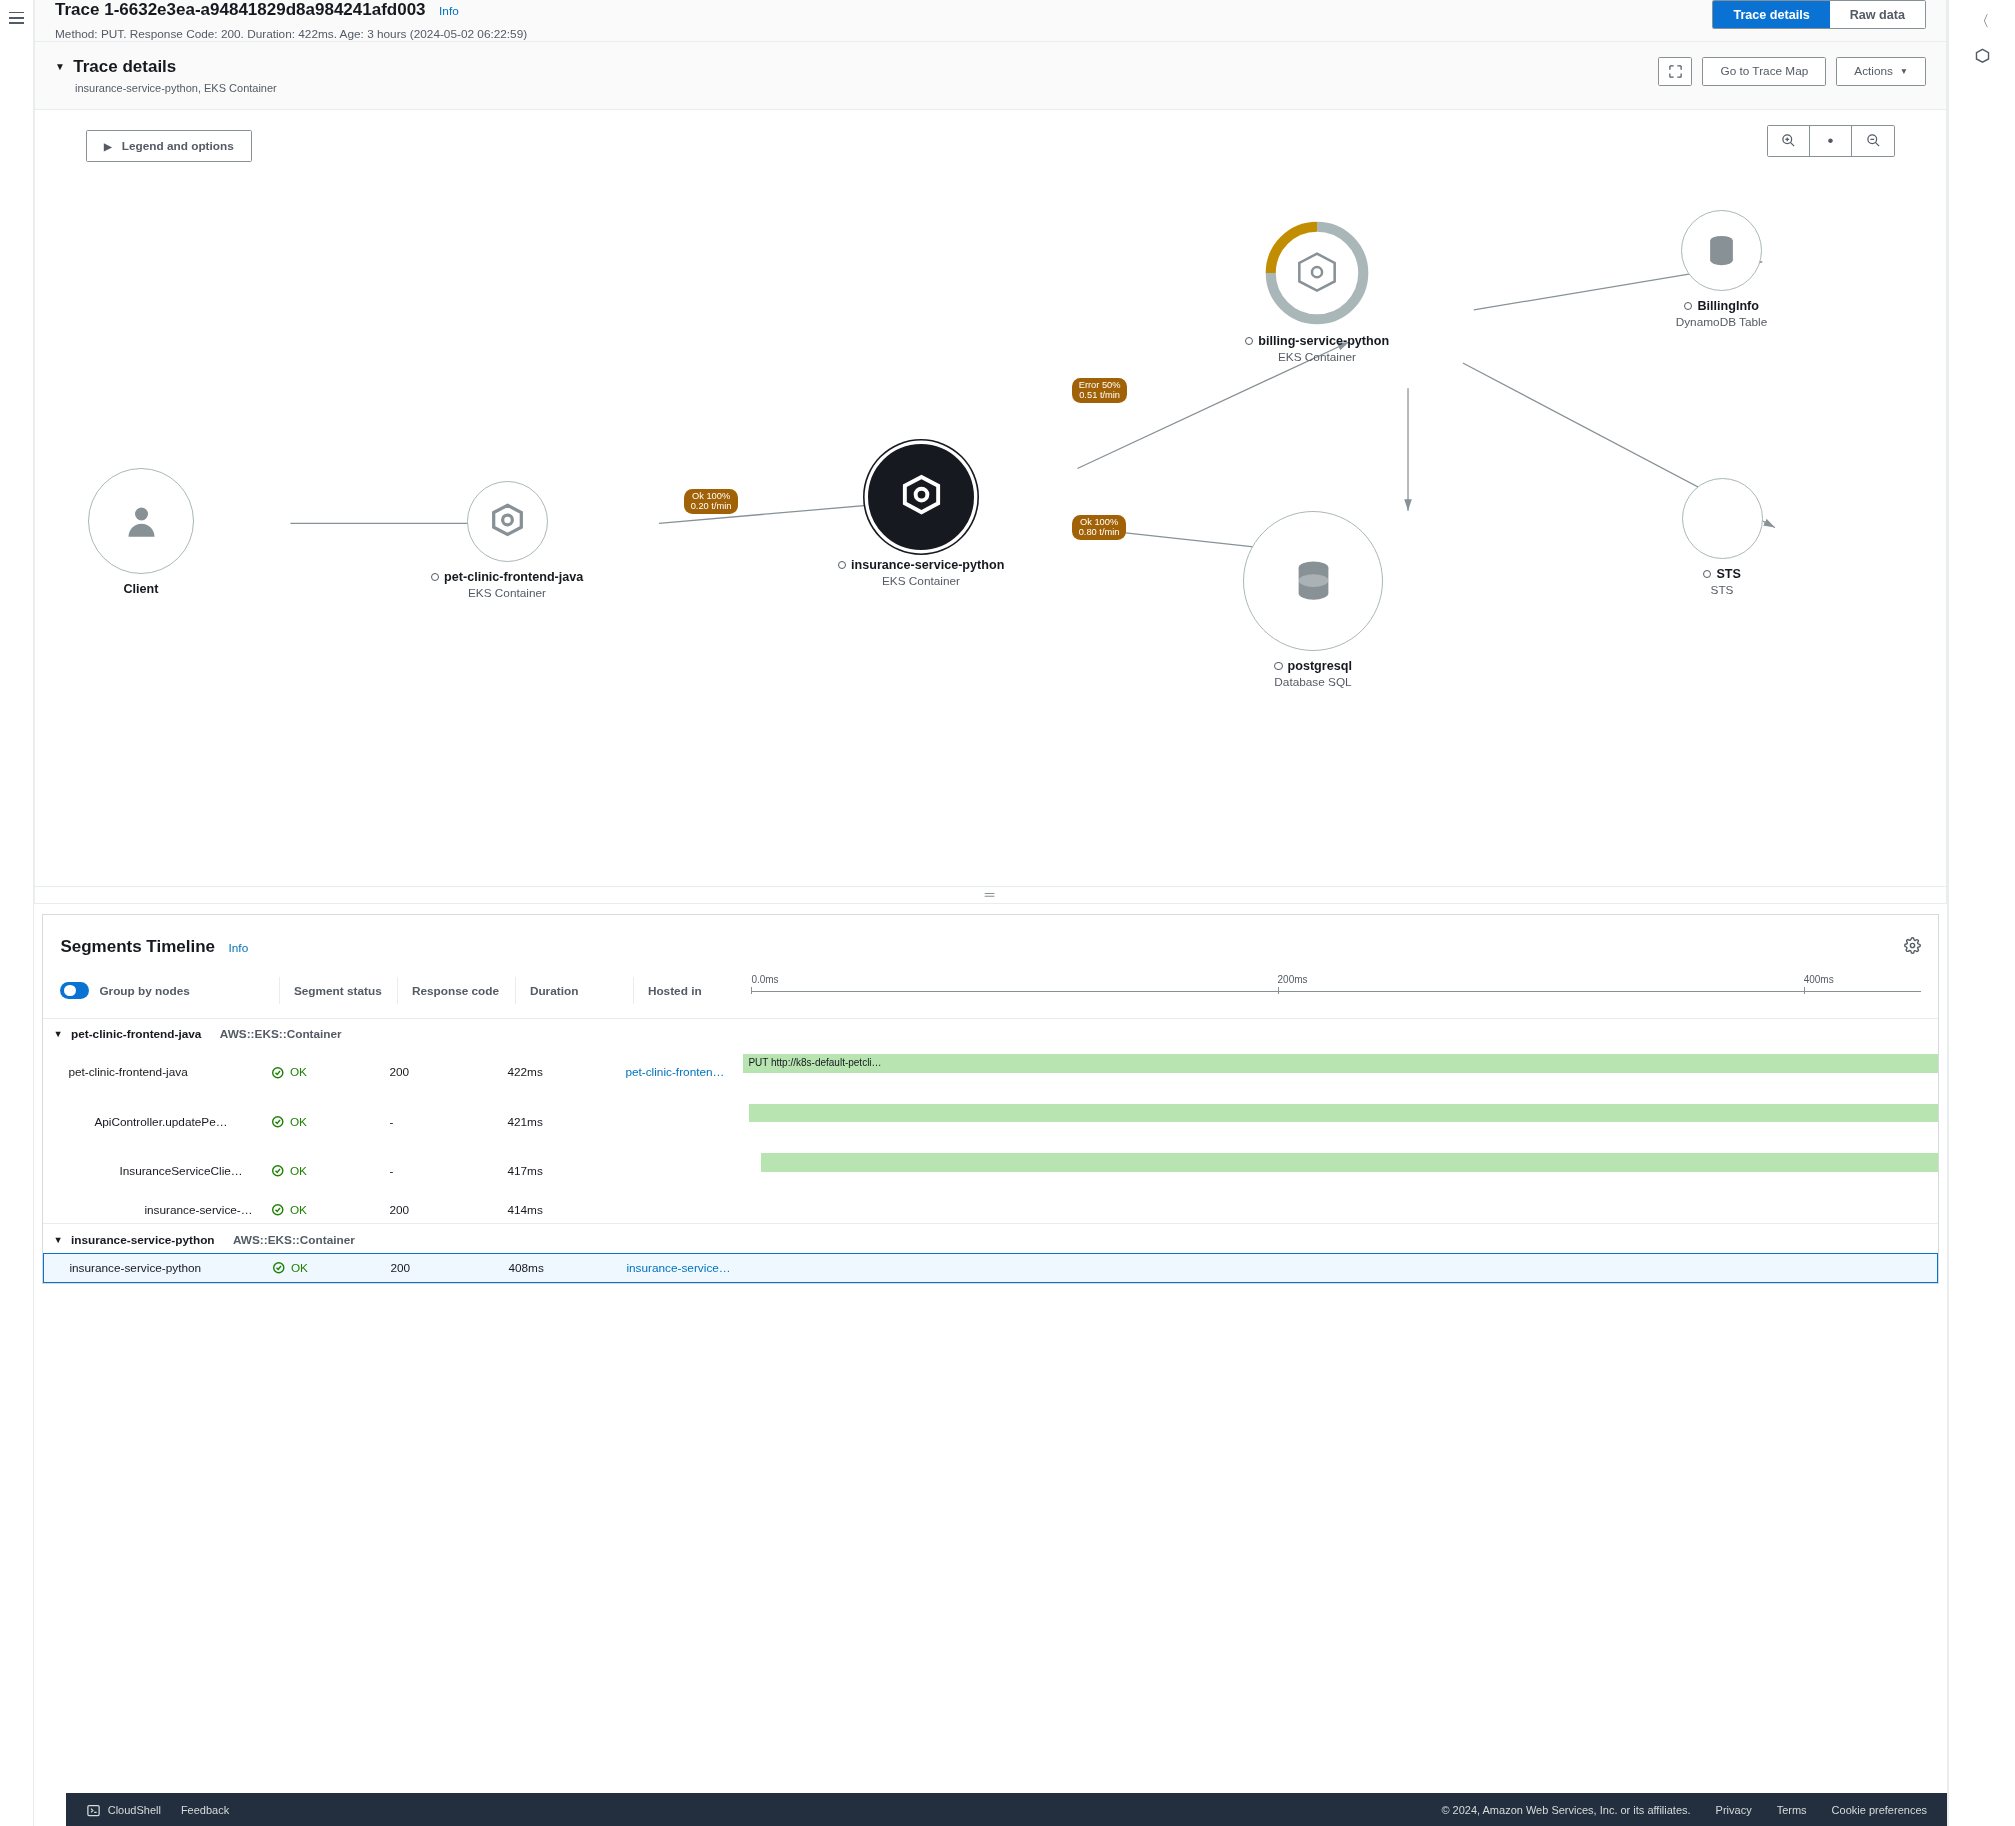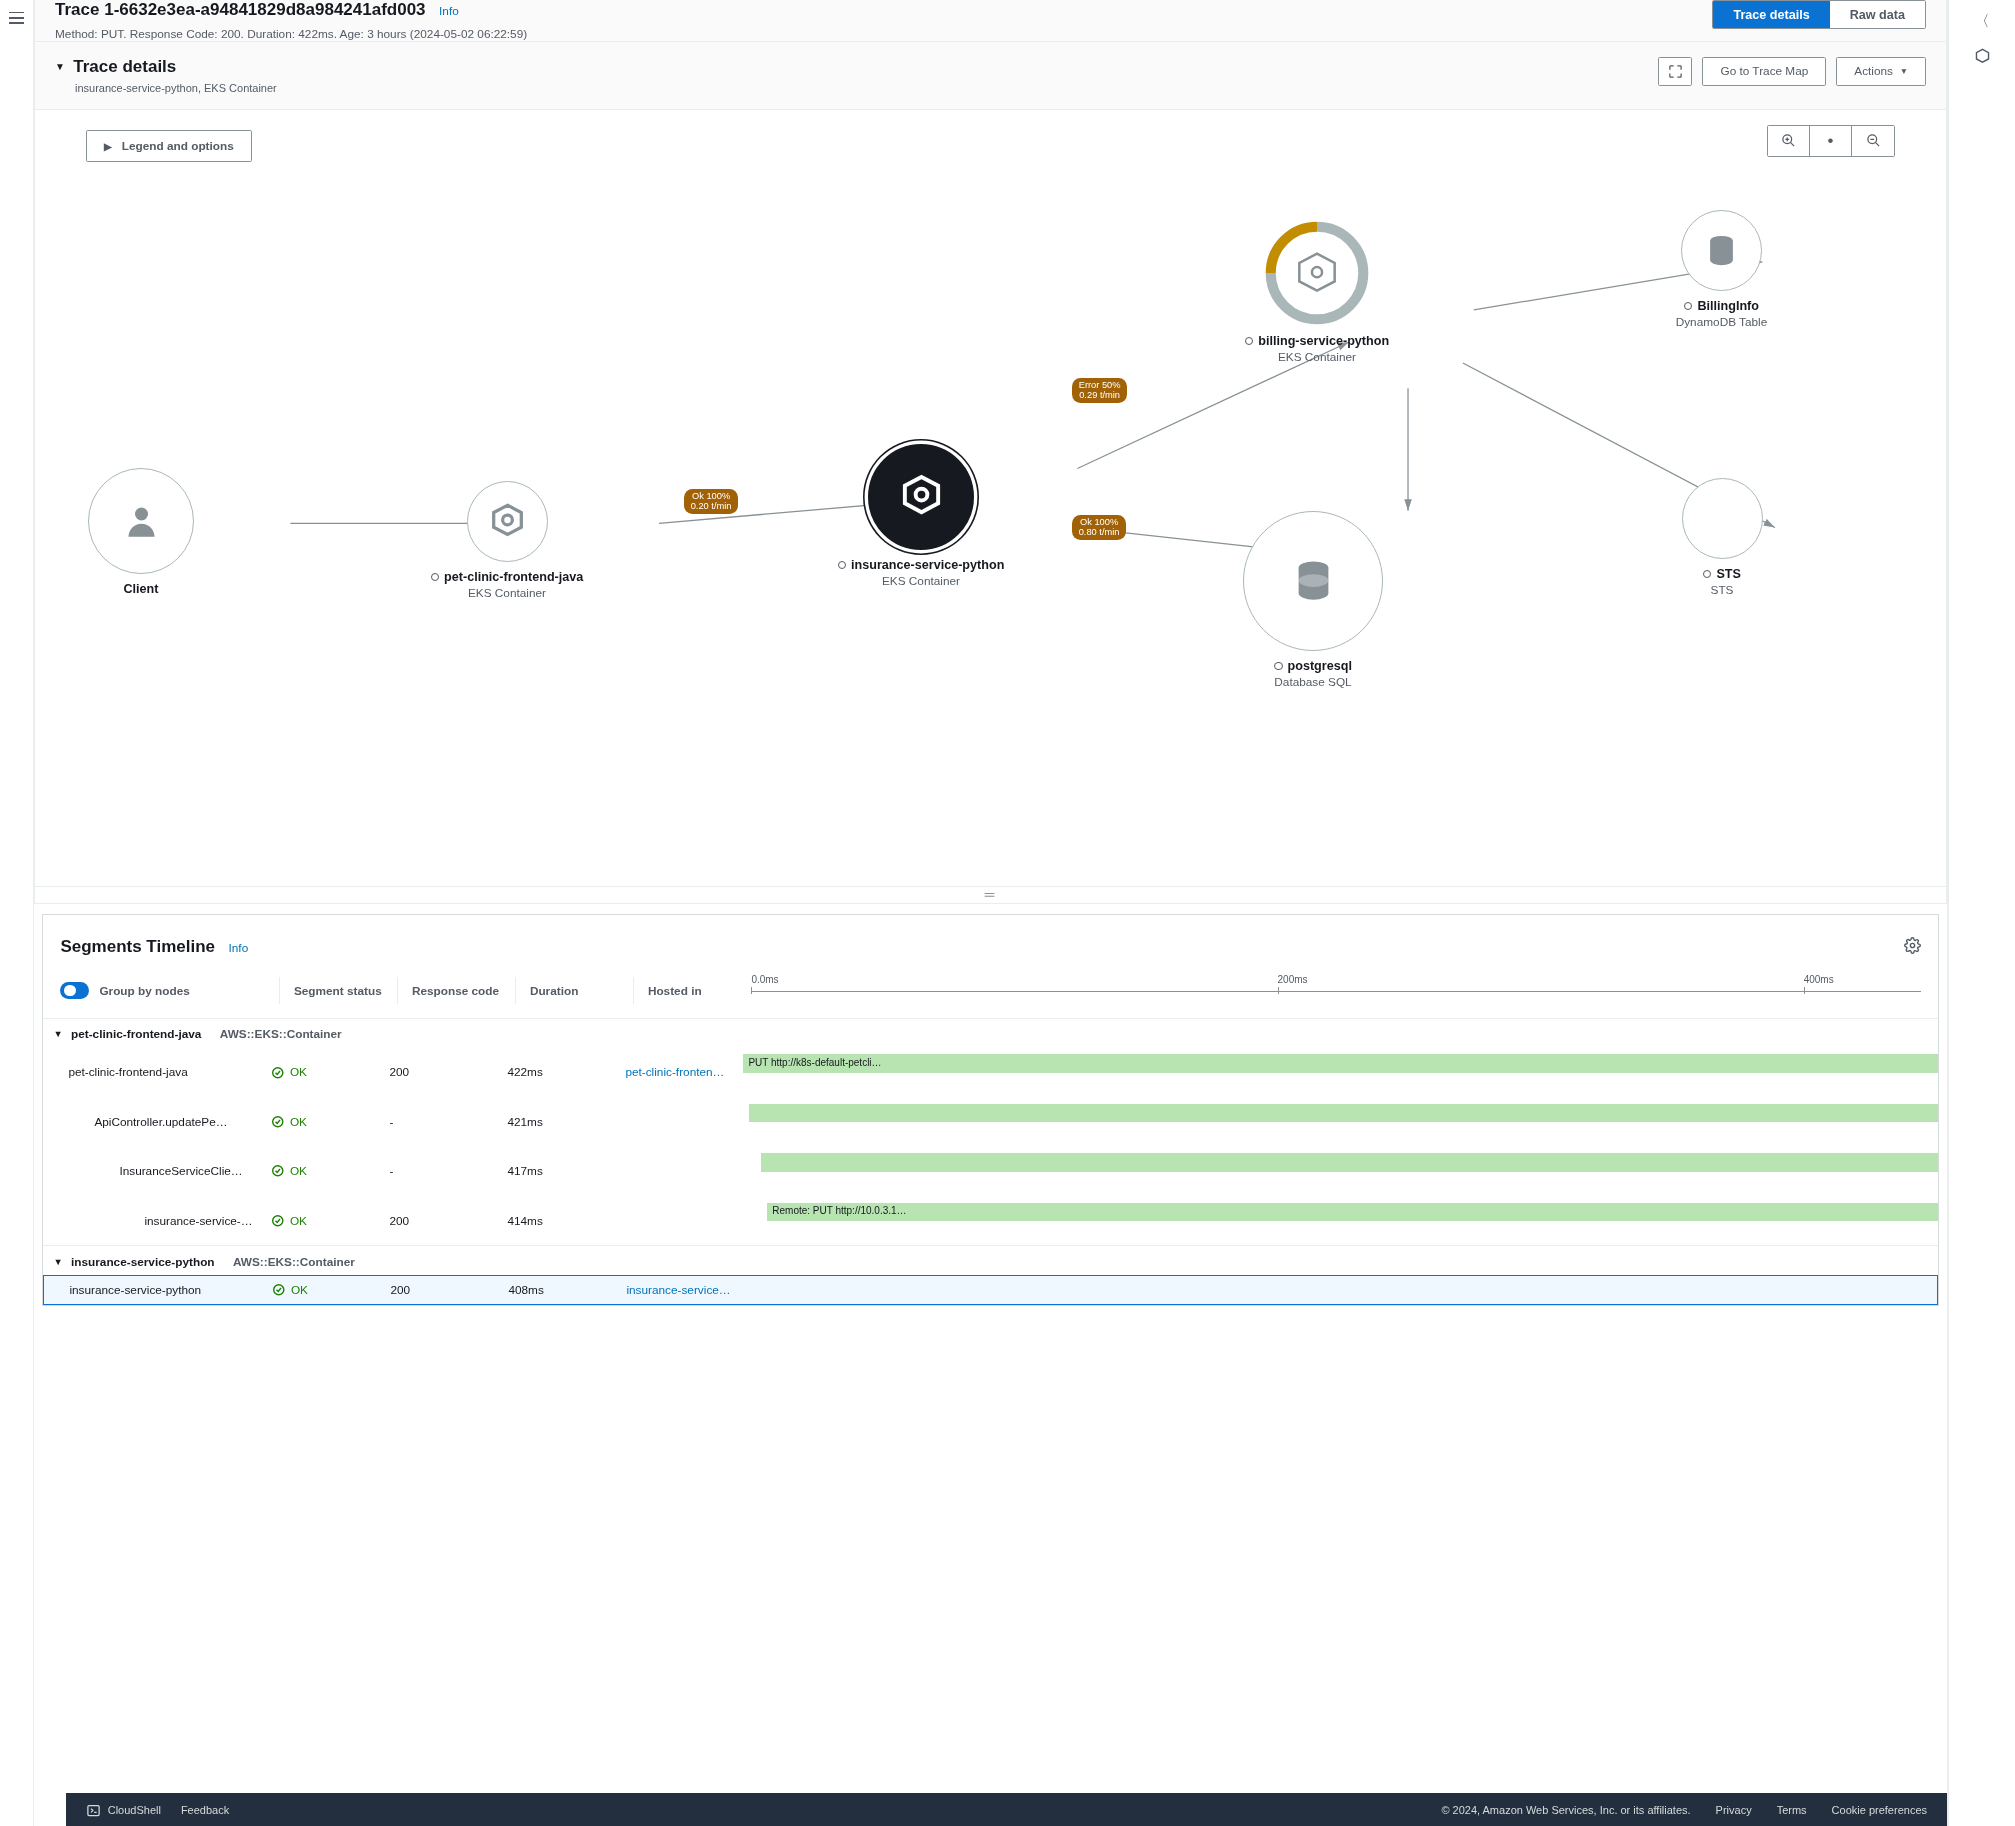--- a/index.html
+++ b/index.html
@@ -286,21 +286,21 @@
             </div>
           <div class="node-sub">STS</div>
         </div>
 
         <div class="edge-label" style="left:649px; top:379px;">
             <div>Ok 100%</div>
             <div>0.20 t/min</div>
           </div>
         <div class="edge-label" style="left:1037px; top:268px;">
             <div>Error 50%</div>
-            <div>0.29 t/min</div>
+            <div>0.51 t/min</div>
           </div>
         <div class="edge-label" style="left:1037px; top:405px;">
             <div>Ok 100%</div>
             <div>0.80 t/min</div>
           </div>
       </div>
 
       <div class="drag-handle">═</div>
     </div>
 
@@ -400,23 +400,20 @@
                 <svg width="13.5" height="13.5" viewBox="0 0 24 24" fill="none" stroke="#1d8102" stroke-width="2.5">
                   <circle cx="12" cy="12" r="9"></circle>
                   <path d="M8 12l3 3 5-6"></path>
                 </svg>
               </span>
               <span class="ok-text">OK</span>
             </div>
       <div class="seg-code">200</div>
       <div class="seg-dur">414ms</div>
       <div class="seg-host"></div>
-      <div class="seg-bar-area">
-              <div class="seg-bar" style="left:2%; width:98%;">Remote: PUT http://10.0.3.1… </div>
-            </div>
           </div>
           <div class="group-head">
             <span class="caret">▼</span>
             <span>insurance-service-python</span>
             <span class="gtype">AWS::EKS::Container</span>
           </div>
           <div class="seg-row selected-row">
       <div class="seg-name indent-1">insurance-service-python</div>
       <div class="seg-status">
               <span class="ok-icon">

